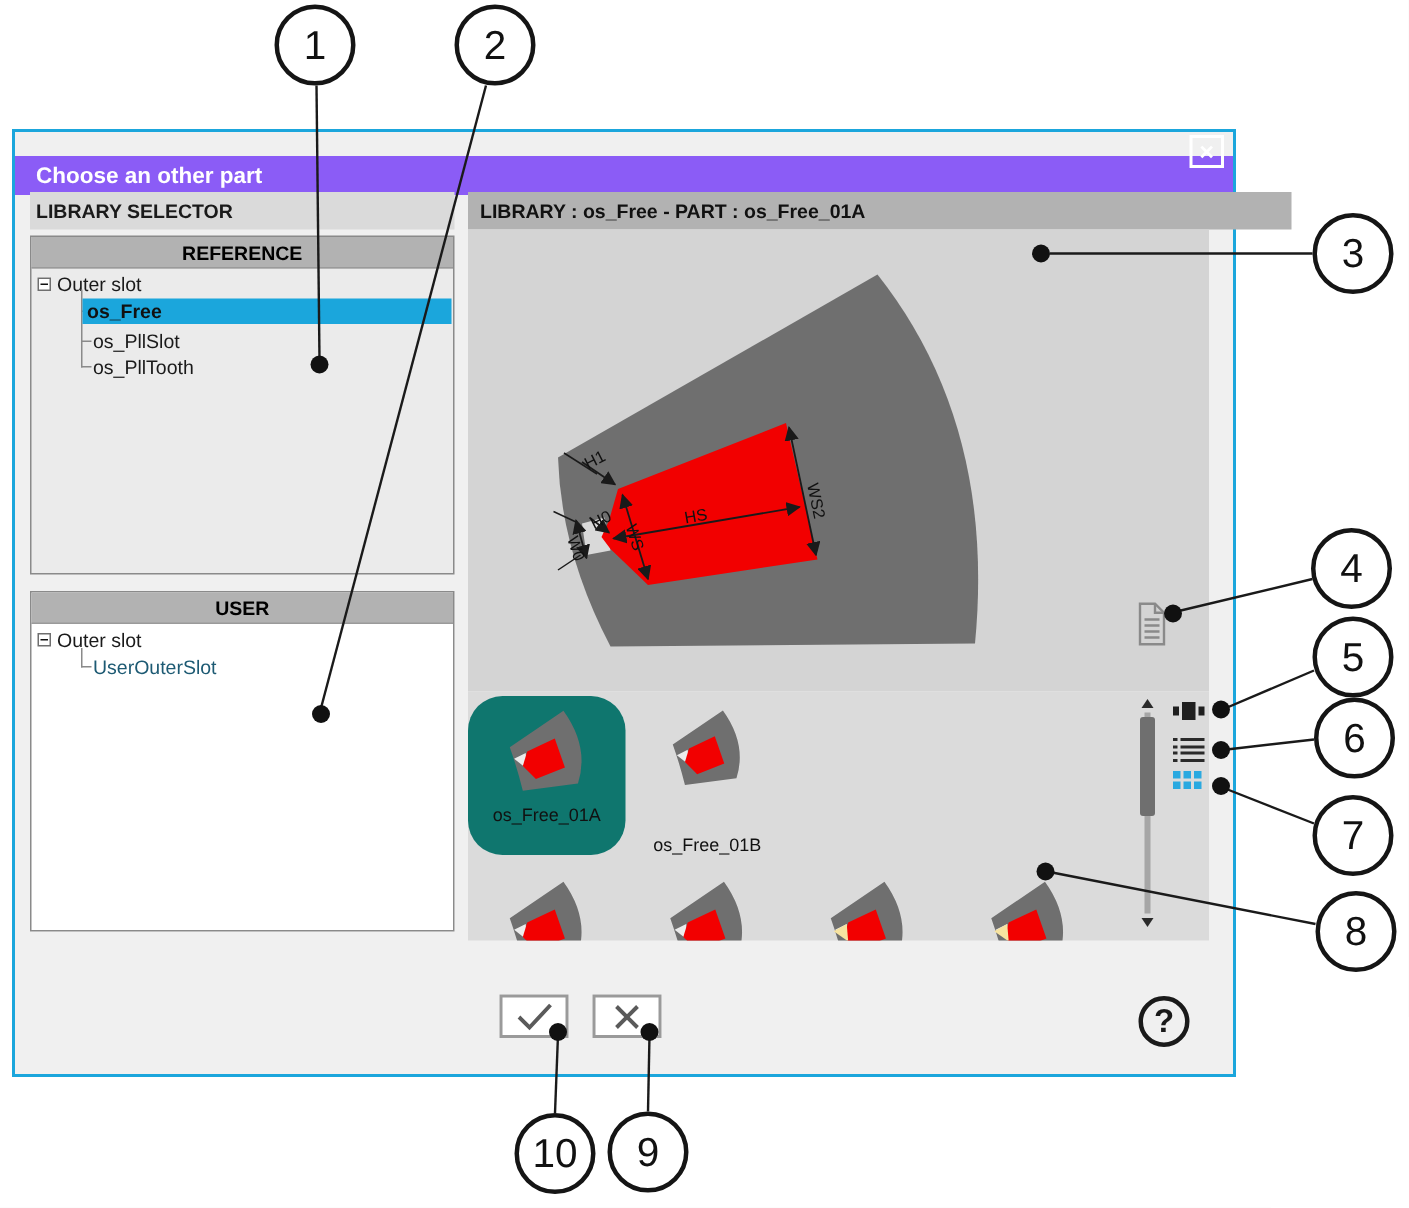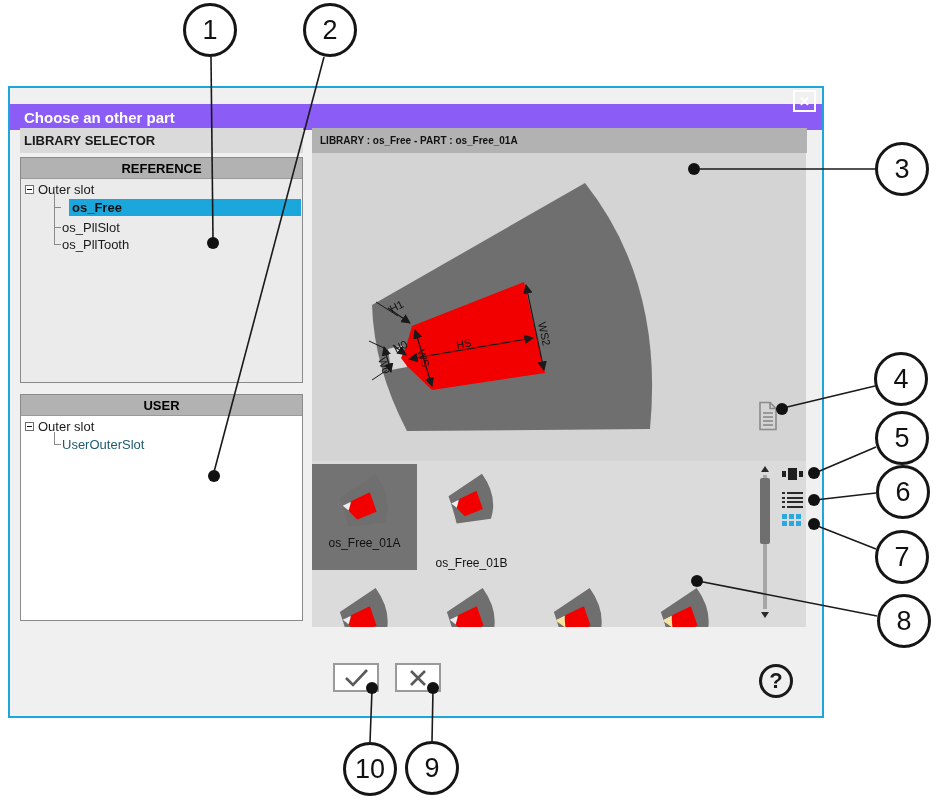--- a/index.html
+++ b/index.html
@@ -28,29 +28,29 @@
   .tree-root-row { position:absolute; left:4px; top:3px; display:flex; align-items:center; font-size:13px; }
   .expander { position:relative; width:9px; height:9px; border:1px solid #6f6f6f; background:#fff; margin-right:4px; }
   .expander .dash { position:absolute; left:1px; top:3px; width:5px; height:1px; background:#111; }
   .tree-vline { position:absolute; width:1px; background:#8a8a8a; }
   .tree-hstub { position:absolute; height:1px; width:7px; background:#8a8a8a; }
   .tree-item { position:absolute; font-size:13px; height:16px; display:flex; align-items:center; padding-left:3px; }
   .tree-item.selected { background:#1ba6dc; font-weight:bold; color:#111; right:1px; height:17px; }
   .tree-item.user-child { color:#1d5a73; }
 
   
-  .right-header { position:absolute; left:302px; top:40px; width:495px; height:25px; background:#b2b2b2;
-                  font-weight:bold; font-size:10px; display:flex; align-items:center; padding-left:8px; color:#111; }
+  .right-header { position:absolute; left:302px; top:40px; width:549px; height:25px; background:#b2b2b2;
+                  font-weight:bold; font-size:13px; display:flex; align-items:center; padding-left:8px; color:#111; }
   .preview { position:absolute; left:302px; top:65px; width:494px; height:308px; background:#d4d4d4; }
   .preview-svg { position:absolute; left:0; top:0; }
   .doc-icon { position:absolute; left:445px; top:248px; width:22px; height:30px; cursor:pointer; }
 
   .gallery { position:absolute; left:302px; top:373px; width:494px; height:166px; background:#dbdbdb; overflow:hidden; }
   .tile { position:absolute; width:105px; height:106px; display:flex; flex-direction:column; align-items:center; cursor:pointer; }
-  .tile.selected { background:#737373; }
+  .tile.selected { background:#0f766e;border-radius:23px; }
   .tile svg { margin-top:7px; }
   .tile .tile-label { font-size:12px; margin-top:5px; color:#111; }
 
   
   .vscroll { position:absolute; left:448px; top:5px; width:10px; height:152px; }
   .vscroll .track { position:absolute; left:3px; top:9px; width:4px; height:134px; background:#a6a6a6; }
   .vscroll .thumb { position:absolute; left:0; top:12px; width:10px; height:66px; background:#6f6f6f; border-radius:2px; cursor:grab; }
   .vscroll .up, .vscroll .down { position:absolute; left:1px; width:0; height:0; border-left:4px solid transparent; border-right:4px solid transparent; cursor:pointer; }
   .vscroll .up { top:0; border-bottom:6px solid #2a2a2a; }
   .vscroll .down { bottom:0; border-top:6px solid #2a2a2a; }
@@ -120,21 +120,21 @@
         <div class="tree-root-row">
           <span class="expander">
               <span class="dash"></span>
             </span>
           <span>Outer slot</span>
         </div>
         <div class="tree-vline" style="left:33px; top:14px; height:52px;"></div>
         <div class="tree-hstub" style="left:33px; top:28px;"></div>
         <div class="tree-hstub" style="left:33px; top:48px;"></div>
         <div class="tree-hstub" style="left:33px; top:65px;"></div>
-        <div class="tree-item selected" style="left:48px; top:20px;">os_Free</div>
+        <div class="tree-item selected" style="left:34px; top:20px;">os_Free</div>
         <div class="tree-item" style="left:38px; top:40px;">os_PllSlot</div>
         <div class="tree-item" style="left:38px; top:57px;">os_PllTooth</div>
       </div>
     </div>
 
     <div class="panel user">
       <div class="panel-header">USER</div>
       <div class="panel-body">
         <div class="tree-root-row">
           <span class="expander">

